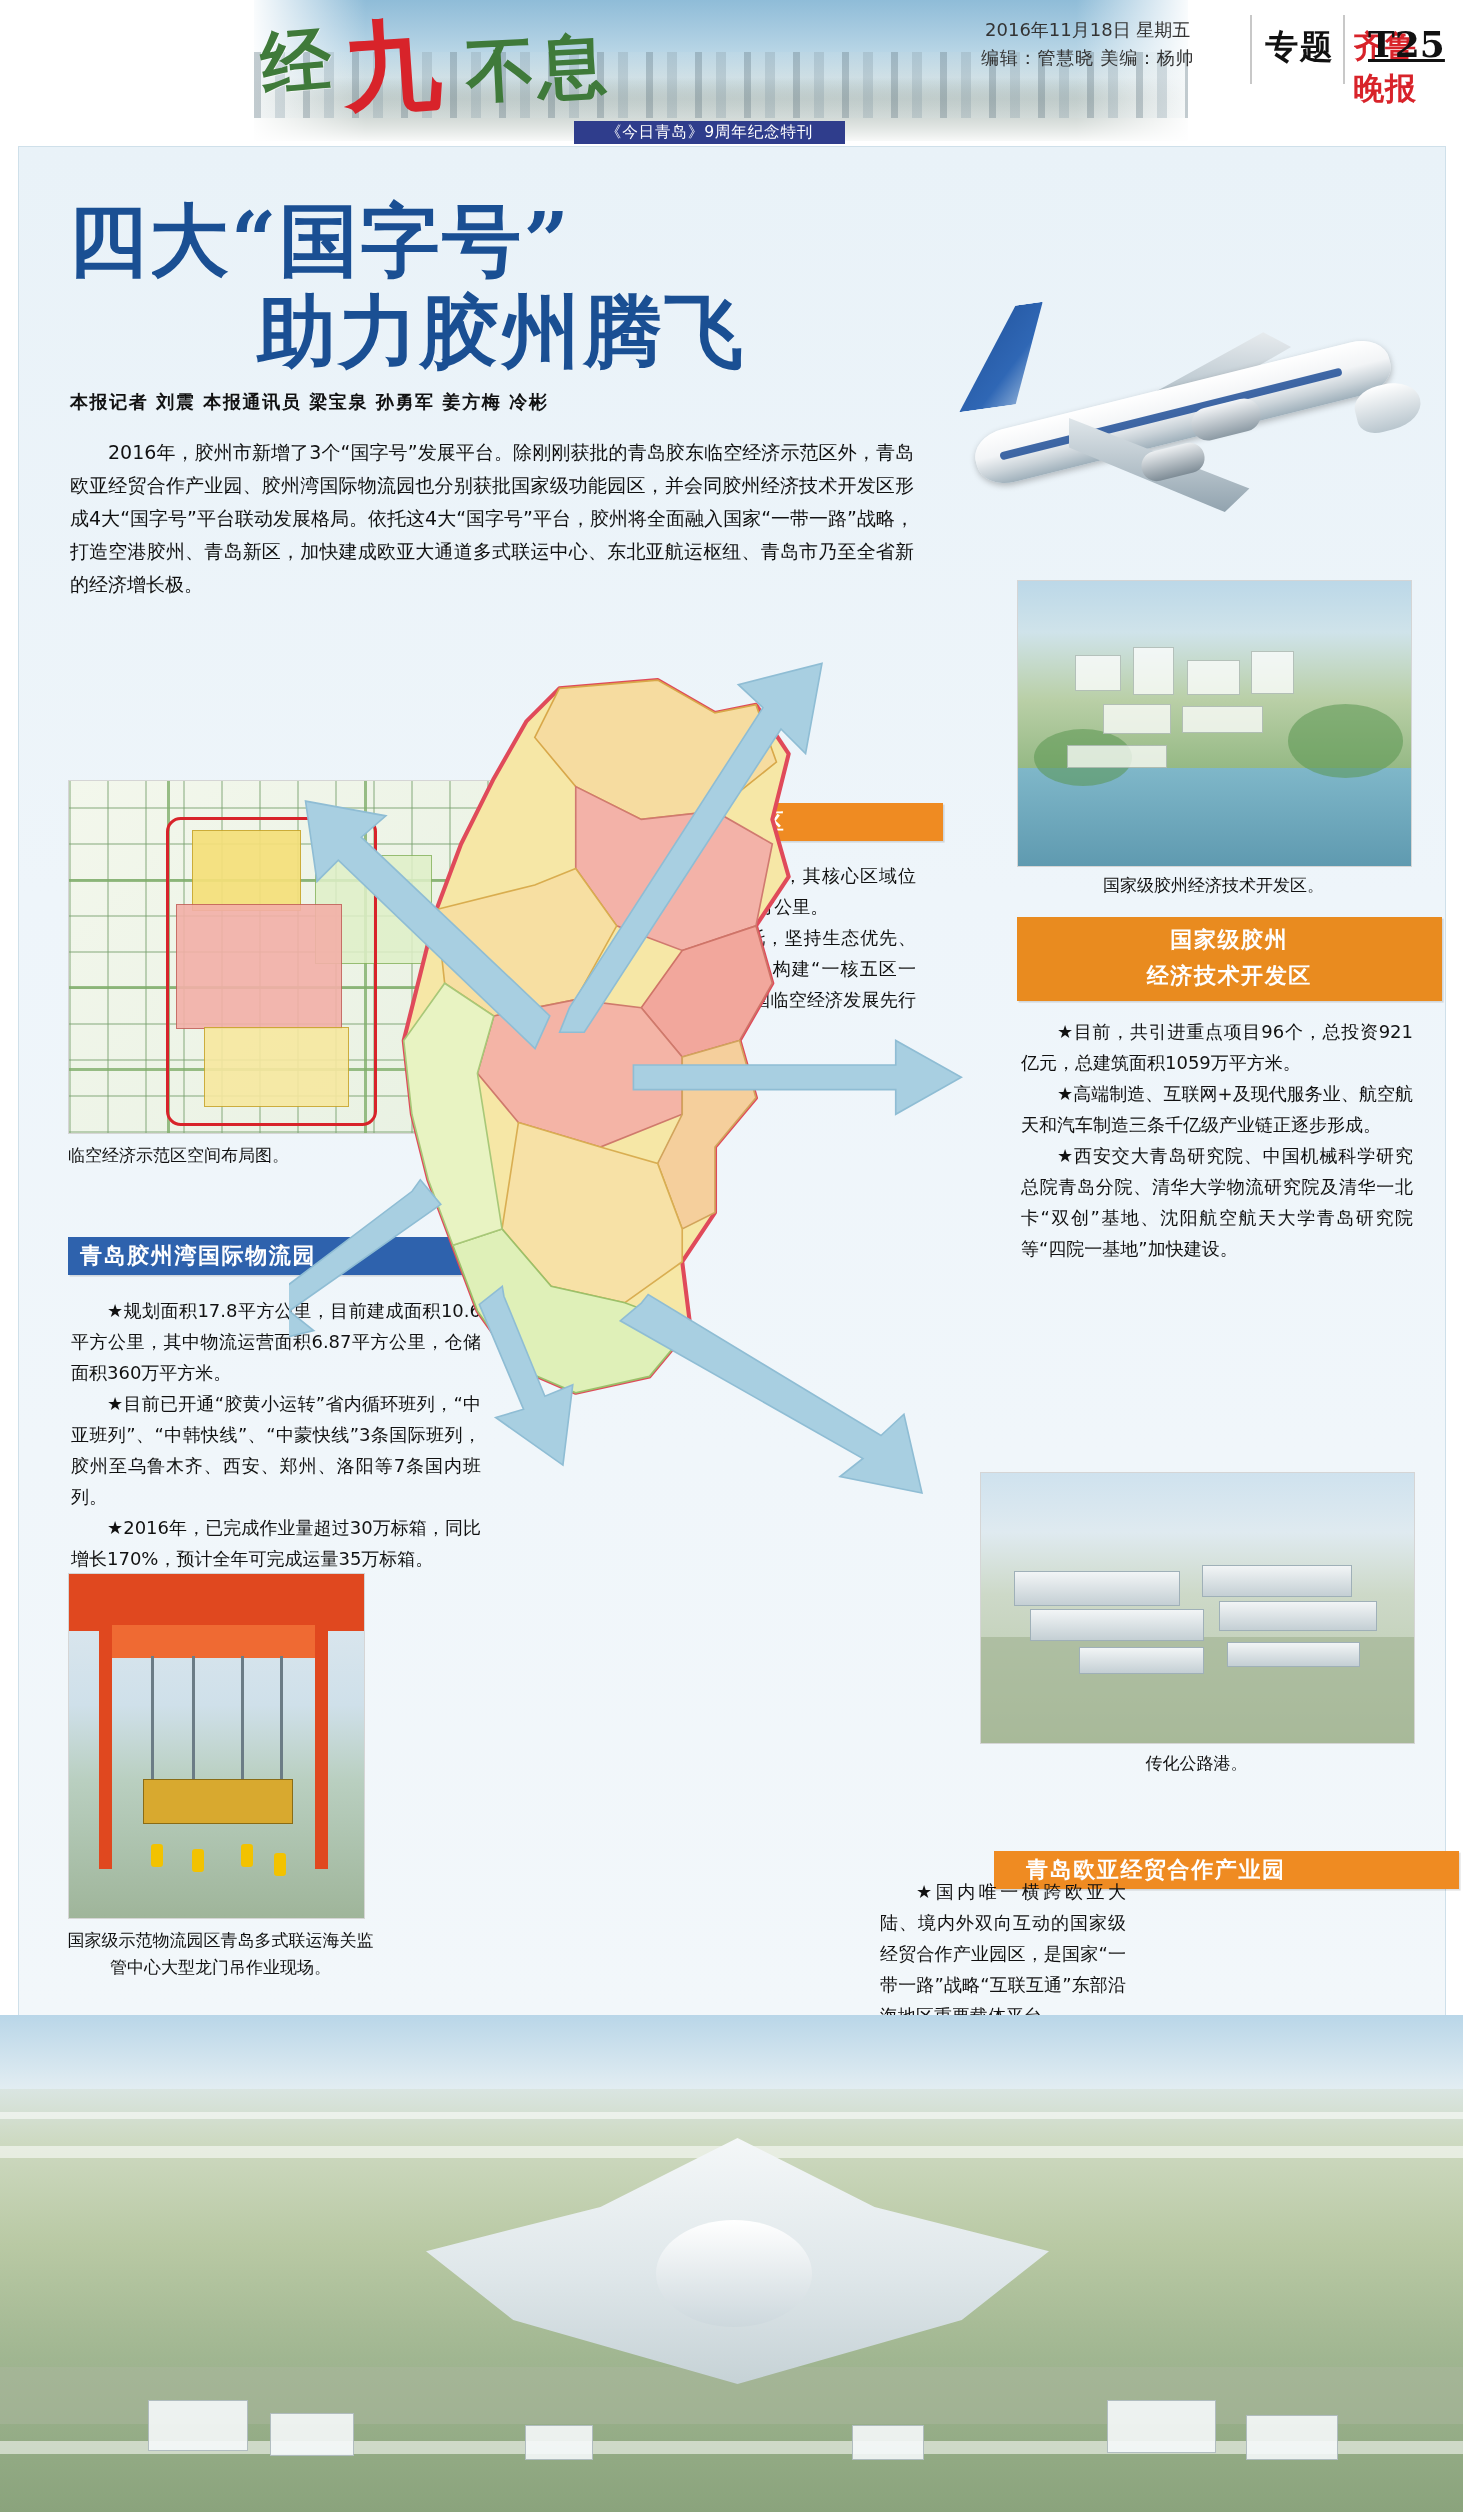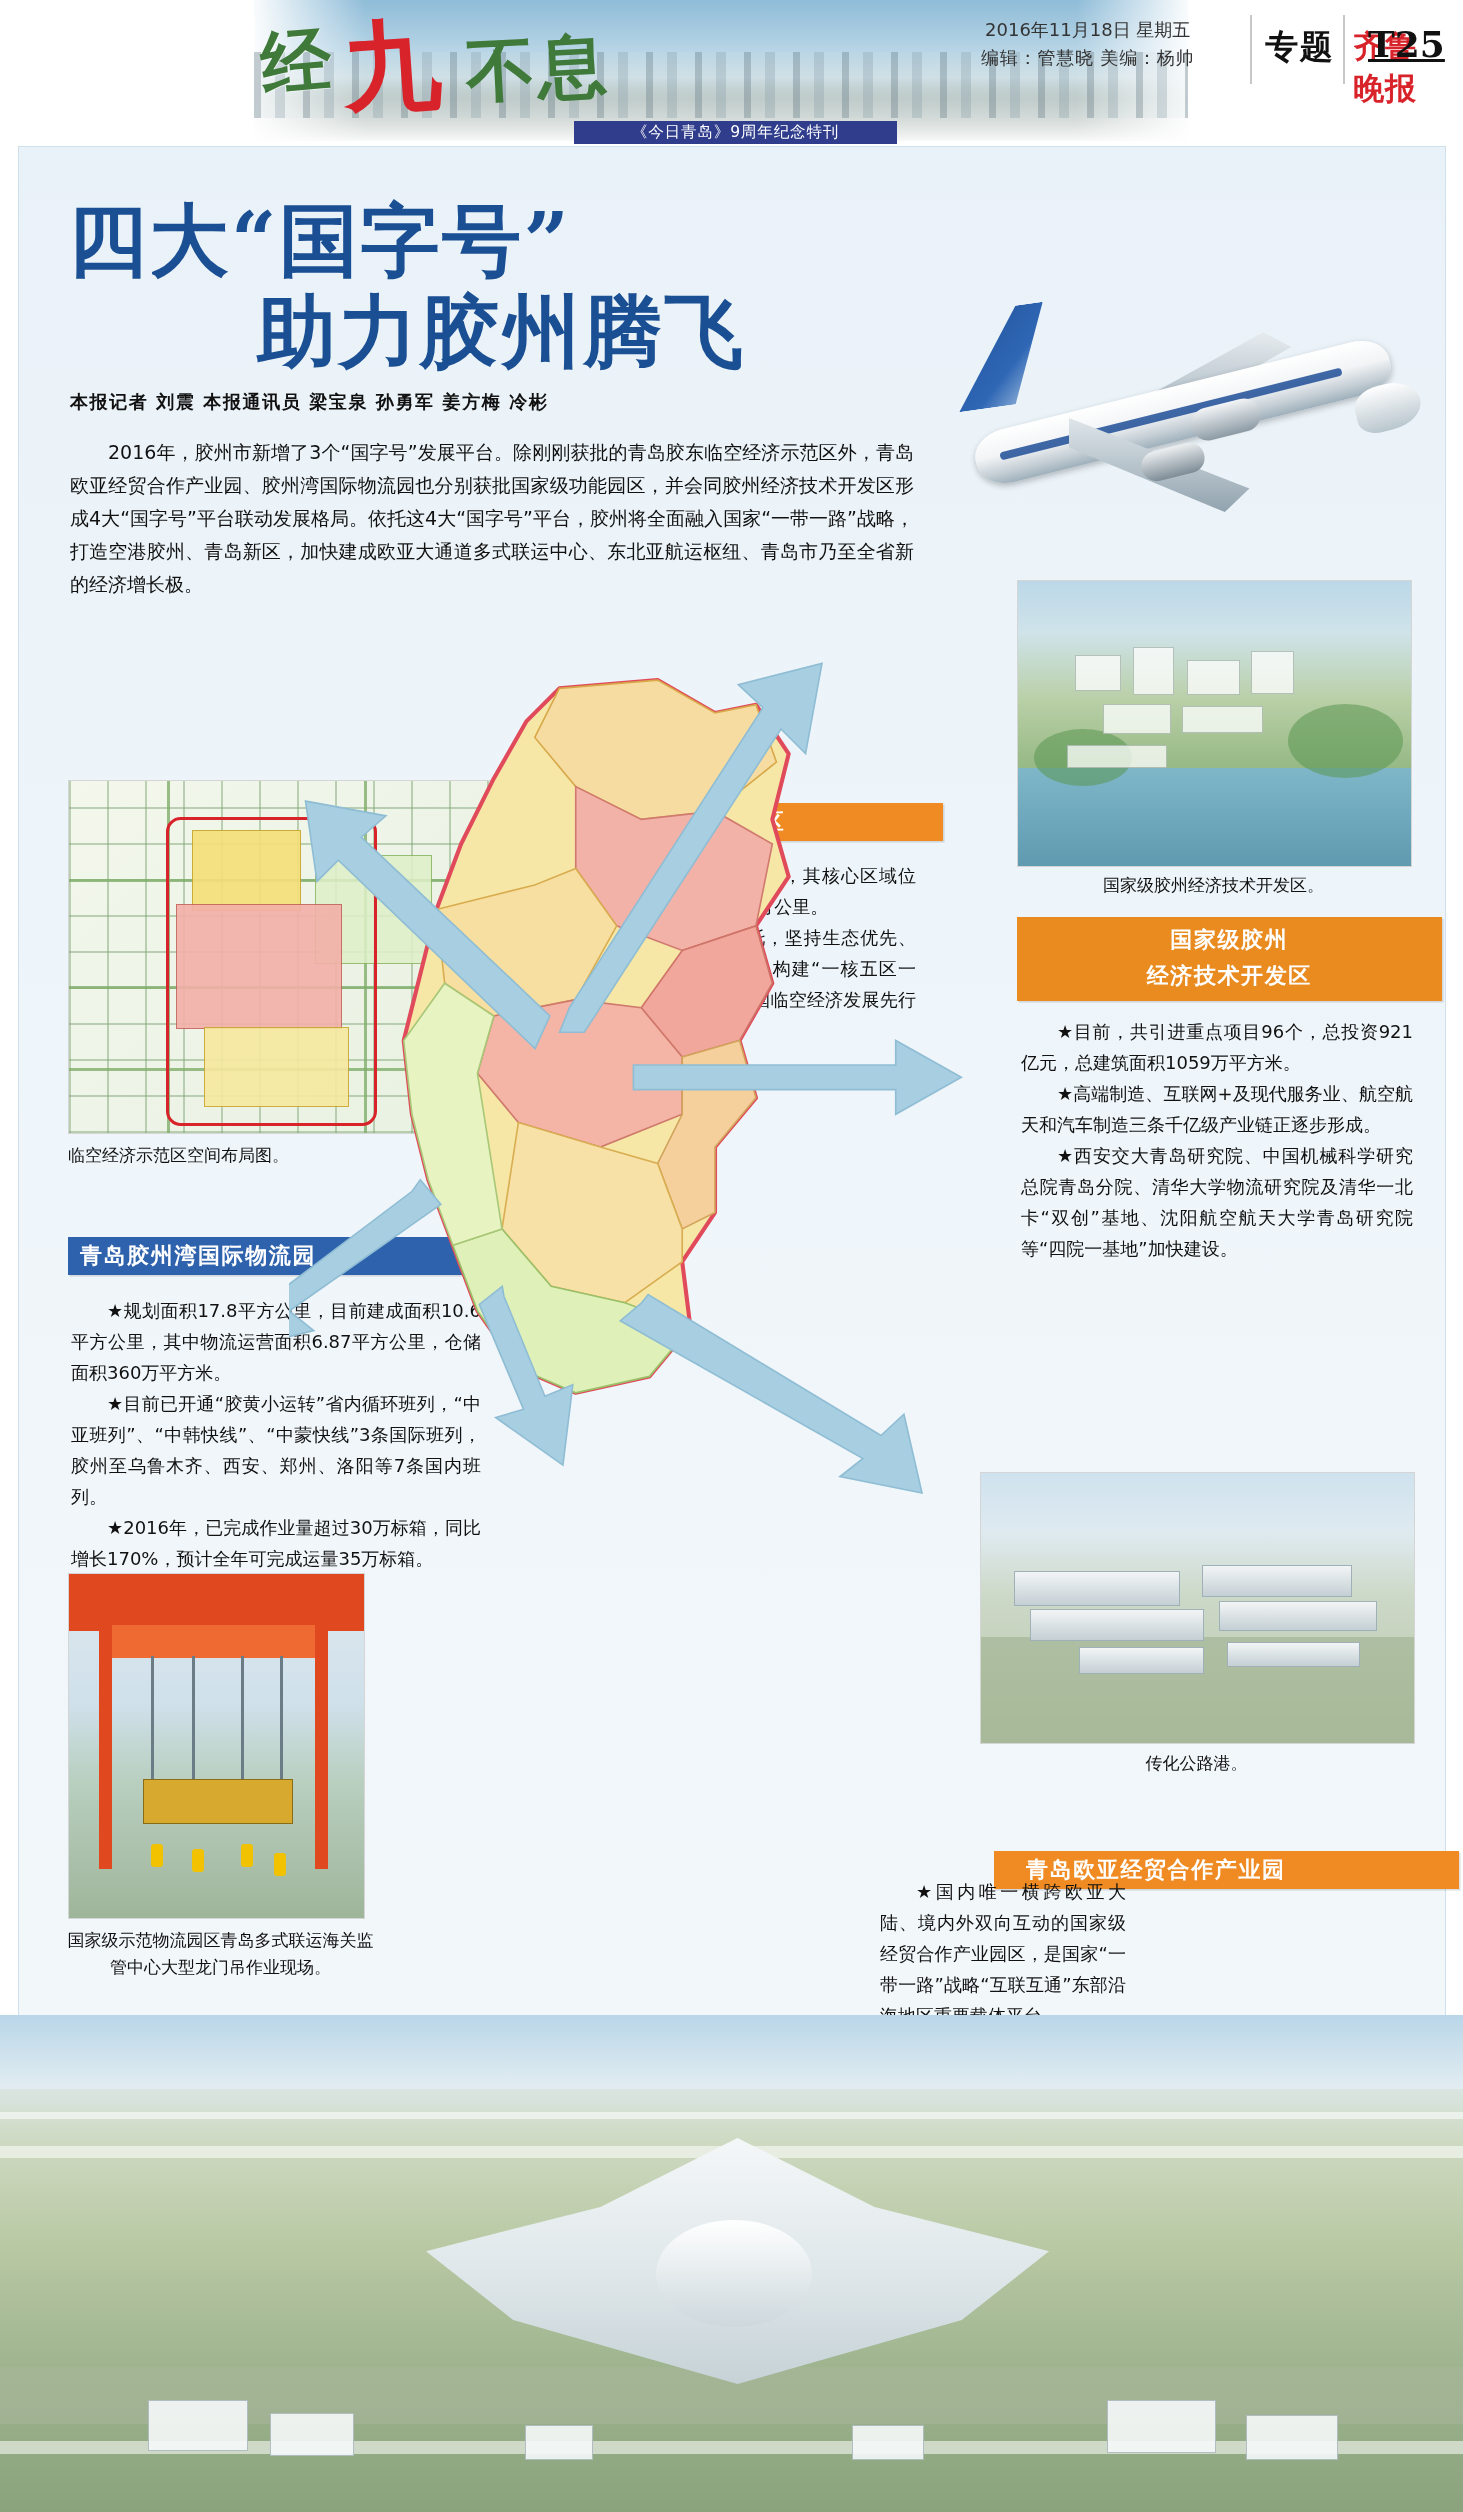--- a/index.html
+++ b/index.html
@@ -35,21 +35,21 @@
   .mh-title .big{
     font-family:"DejaVu Serif","Liberation Serif",serif;
     font-size:98px;font-weight:bold;color:#d8232a;
     position:absolute;left:97px;top:-3.3px;transform:rotate(-4deg);
   }
   .mh-title .cal2{
     font-family:"DejaVu Serif","Liberation Serif",serif;
     font-size:69px;font-weight:bold;color:#3f7a3a;letter-spacing:2.5px;
     position:absolute;left:220px;top:18px;transform:rotate(-3deg);
   }
-  .mh-sub{position:absolute;left:574px;top:121px;width:323px;height:23px;
+  .mh-sub{position:absolute;left:574px;top:121px;width:271px;height:23px;
     background:#2f3d8c;color:#fff;font-size:15.6px;line-height:23px;text-align:center;
     letter-spacing:0.8px;}
   .mh-right{position:absolute;right:14.8px;top:11.5px;width:508px;height:92px;}
   .mh-meta{position:absolute;left:0;top:4.9px;width:295px;text-align:center;
     font-size:18px;color:#333;line-height:28px;}
   .mh-meta .l2{letter-spacing:0.8px;}
   .mh-vline{position:absolute;left:310px;top:3.3px;width:1.6px;height:69px;background:#c8c8c8;}
   .mh-special{position:absolute;left:325px;top:13px;font-size:33px;font-weight:bold;color:#111;
     letter-spacing:1.6px;font-family:"DejaVu Serif","Liberation Serif",serif;}
   .mh-vline2{position:absolute;left:403px;top:3.3px;width:1.6px;height:69px;background:#c8c8c8;}

